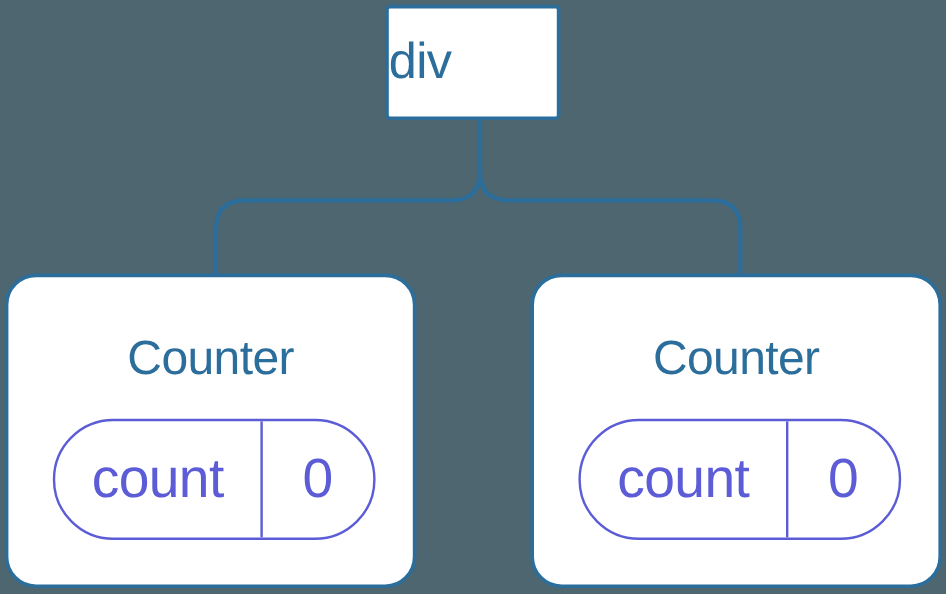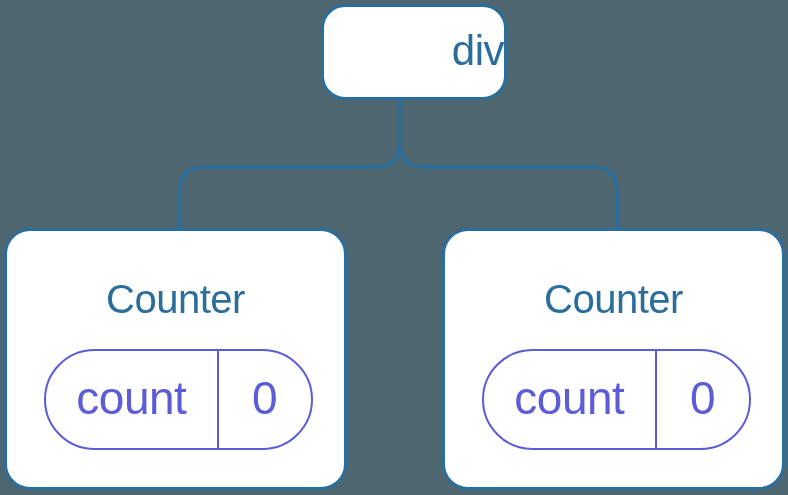--- a/index.html
+++ b/index.html
@@ -28,27 +28,27 @@
     pointer-events: none;
   }
   .connector path {
     fill: none;
     stroke: var(--blue);
     stroke-width: 3.5;
   }
   .root-node {
     position: absolute;
     left: 321px; top: 4px;
-    width: 186px; height: 96px;
+    width: 146px; height: 96px;
     background: var(--card-bg);
     border: 3.5px solid var(--blue);
-    border-radius: 24px;
+    border-radius: 4px;
     display: flex;
     align-items: center;
-    justify-content: flex-end;
+    justify-content: flex-start;
   }
   .root-node-label {
     color: var(--blue);
     font-size: 42px;
     font-weight: 500;
     letter-spacing: -0.5px;
     padding-bottom: 2px;
   }
   .card {
     position: absolute;

